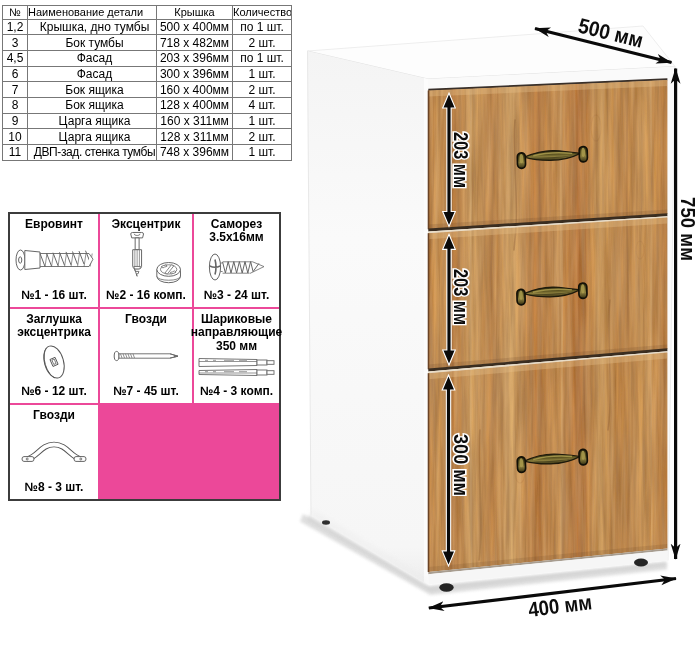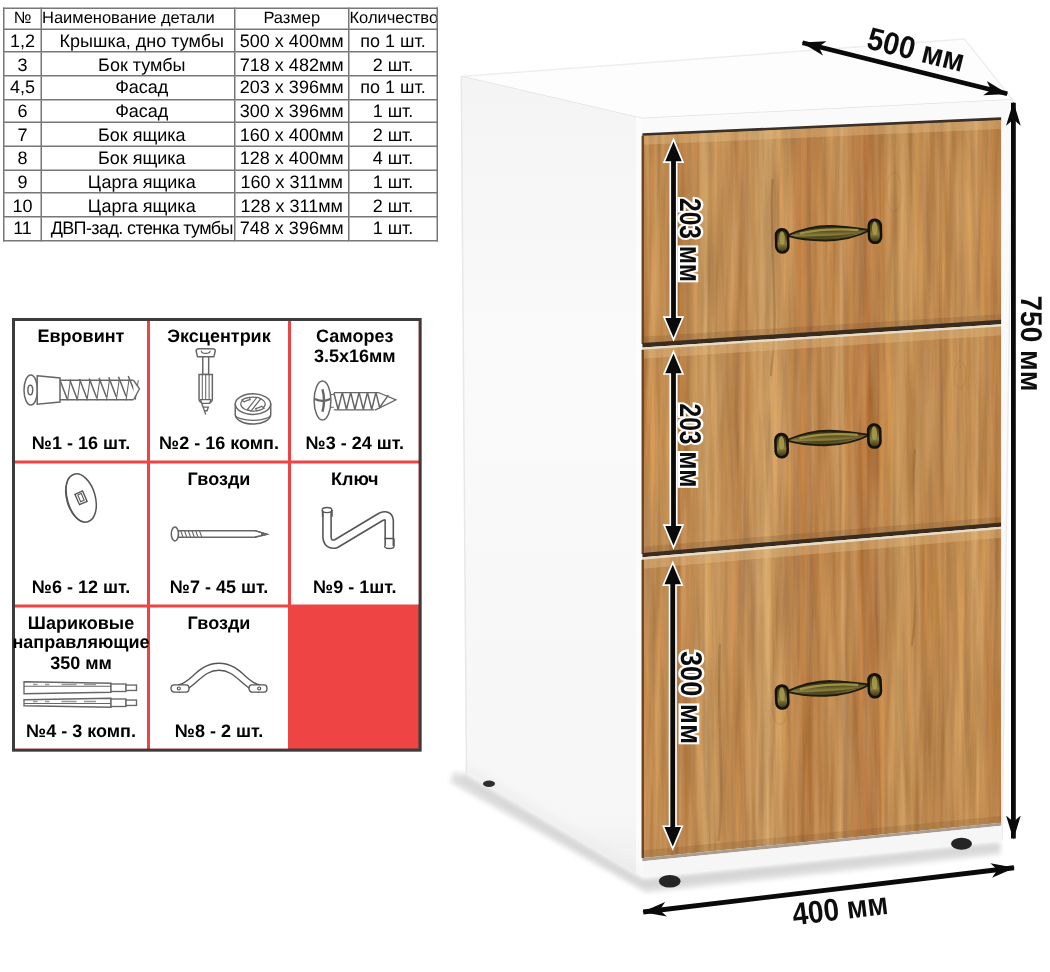--- a/index.html
+++ b/index.html
@@ -2,34 +2,34 @@
 <html><head>
 <meta charset="utf-8">
 <style>
 html,body{margin:0;padding:0;width:700px;height:648px;background:#ffffff;overflow:hidden;
 font-family:"Liberation Sans",sans-serif;}
 #parts{position:absolute;left:2px;top:5px;border-collapse:collapse;font-size:12px;color:#000;table-layout:fixed;width:289px;}
 #parts td{border:1px solid #777;padding:0;height:14.7px;text-align:center;white-space:nowrap;overflow:hidden;}
 #parts tr.hd td{height:12.6px;font-size:11px;}
 #parts td.nm{text-align:center;padding-left:5px;}
 #hw{position:absolute;left:8px;top:212px;width:269px;height:285px;border:2px solid #3c3c3c;
-display:grid;grid-template-columns:88px 92px 85px;grid-template-rows:93px 94px 94px;gap:2px;background:#ef4444;}
+display:grid;grid-template-columns:88px 92px 85px;grid-template-rows:93px 94px 94px;gap:2px;background:#ec4899;}
 #hw .cell{background:#fff;display:flex;flex-direction:column;align-items:center;justify-content:space-between;
 padding:4px 1px 5px 1px;font-weight:bold;font-size:12px;line-height:1.12;text-align:center;color:#000;}
 #cab{position:absolute;left:295px;top:0;}
 </style>
 </head>
 <body>
 
 <table id="parts">
 <tbody>
       <tr class="hd">
         <td style="width:24px">№</td>
         <td class="nm" style="width:128px;text-align:left;padding-left:0">Наименование детали</td>
-        <td style="width:75px">Размер</td>
+        <td style="width:75px">Крышка</td>
         <td style="width:58px">Количество</td>
       </tr>
 <tr>
         <td>1,2</td>
         <td class="nm">Крышка, дно тумбы</td>
         <td>500 x 400мм</td>
         <td>по 1 шт.</td>
       </tr>
 <tr>
         <td>3</td>
@@ -129,20 +129,21 @@
 <path d="M8,7.5 q2,7.5 0,15 M2.8,14 q5.2,2.5 10.4,0" stroke="#666" stroke-width="1.6" fill="none"></path>
 <path d="M13.6,11 h2 M13.6,19.5 h2" stroke="#666" stroke-width="0.8"></path>
 <path d="M15.6,10 l2.8,11 l2.8,-11.4 l2.8,11.4 l2.8,-11.4 l2.8,11.4 l2.8,-11.4 l2.8,11.4 l2.8,-11.4 l2.8,11.4 l2.8,-11.4 l2.5,10 l5.8,-8.2" fill="none" stroke="#666"></path>
 <path d="M15.6,9.8 h30 M15.6,21.2 h27 M45.6,9.8 L57,14.6 L43,21.4" fill="none" stroke="#666" stroke-width="0.8"></path>
 </svg>
       <div>№3 - 24 шт.</div>
     </div>
 
 
 <div class="cell">
+      <div>Заглушка<br>эксцентрика</div>
       <svg width="42" height="38" viewBox="0 0 42 38">
 <g transform="rotate(-16 21 19)">
 <ellipse cx="21" cy="19" rx="9.5" ry="16.5" fill="#fff" stroke="#555"></ellipse>
 <path d="M17.5,3.5 a8,16.3 0 0 0 0,31" fill="none" stroke="#555" stroke-width="0.8"></path>
 <path d="M17.8,15.5 l5.5,-0.7 1,7.5 -5.5,0.7 z" fill="#fff" stroke="#555" stroke-width="0.9"></path>
 <path d="M19.5,16.5 l2.5,-0.3 0.6,4.8 -2.5,0.3 z" fill="none" stroke="#555" stroke-width="0.7"></path>
 </g>
 </svg>
       <div>№6 - 12 шт.</div>
     </div>
@@ -152,31 +153,20 @@
       <svg width="68" height="38" viewBox="0 0 68 38">
 <ellipse cx="4.6" cy="19" rx="2.4" ry="4.6" fill="#fff" stroke="#666"></ellipse>
 <path d="M7,16.8 h51 l8,2.4 -8,2 h-51 z" fill="#fff" stroke="#666" stroke-width="0.9"></path>
 <path d="M58,16.8 L66,19.2 L58,21" fill="none" stroke="#666" stroke-width="0.9"></path>
 <path d="M62,18.2 l4,1 -4,0.9 z" fill="#666"></path>
 <path d="M8.5,16.8 l1.5,4.2 m1,-4.2 l1.5,4.2 m1,-4.2 l1.5,4.2 m1,-4.2 l1.5,4.2 m1,-4.2 l1.5,4.2 m1,-4.2 l1.5,4.2" stroke="#666" stroke-width="0.7"></path>
 </svg>
       <div>№7 - 45 шт.</div>
     </div>
 
-<div class="cell">
-      <div>Ключ</div>
-      <svg width="64" height="40" viewBox="0 0 64 40">
-<path d="M13,4 L13,22 Q13.5,28 19,26.5 L49,8.5 Q54,6.5 54.5,11 L54.5,28" fill="none" stroke="#555" stroke-width="6.5" stroke-linejoin="round"></path>
-<path d="M13,4 L13,22 Q13.5,28 19,26.5 L49,8.5 Q54,6.5 54.5,11 L54.5,28" fill="none" stroke="#fff" stroke-width="4.4" stroke-linejoin="round"></path>
-<ellipse cx="13" cy="4" rx="3.2" ry="1.7" fill="#fff" stroke="#555" stroke-width="0.9"></ellipse>
-<path d="M10,4 v4.5 m6.4,-4.5 v4.5" stroke="#555" stroke-width="0.9"></path>
-<path d="M51.3,23 h6.4 M51.3,28 a3.2,1.7 0 0 0 6.4,0 v-5" fill="none" stroke="#555" stroke-width="0.9"></path>
-</svg>
-      <div>№9 - 1шт.</div>
-    </div>
 
 <div class="cell">
       <div>Шариковые<br>направляющие<br>350 мм</div>
       <svg width="80" height="25" viewBox="0 0 80 25">
 <path d="M2,2.5 l58,1 v6 l-58,1 z" fill="#fff" stroke="#666" stroke-width="0.9"></path>
 <path d="M2,5.5 h58" stroke="#666" stroke-width="0.7"></path>
 <rect x="60" y="4" width="10" height="5" fill="#fff" stroke="#666" stroke-width="0.9"></rect>
 <rect x="70" y="4.7" width="7" height="3.6" fill="#fff" stroke="#666" stroke-width="0.9"></rect>
 <path d="M8,4.3 h3 m5,0 h3 m8,0 h10 m5,0 h8" stroke="#999" stroke-width="1"></path>
 <path d="M2,14.5 l58,-1 v6 l-58,-1 z" fill="#fff" stroke="#666" stroke-width="0.9"></path>
@@ -191,21 +181,21 @@
 <div class="cell">
       <div>Гвозди</div>
       <svg width="66" height="32" viewBox="0 0 66 32">
 <path d="M6,23 C16,21.5 20,8.5 33,8.5 C46,8.5 50,21.5 60,23" fill="none" stroke="#555" stroke-width="5.6"></path>
 <path d="M6,23 C16,21.5 20,8.5 33,8.5 C46,8.5 50,21.5 60,23" fill="none" stroke="#fff" stroke-width="3.8"></path>
 <path d="M3,20.6 h8 a2,2.4 0 0 1 0,4.8 h-8 a2,2.4 0 0 1 0,-4.8 z" fill="#fff" stroke="#555" stroke-width="0.9"></path>
 <path d="M55,20.6 h8 a2,2.4 0 0 1 0,4.8 h-8 a2,2.4 0 0 1 0,-4.8 z" fill="#fff" stroke="#555" stroke-width="0.9"></path>
 <circle cx="6.2" cy="23" r="1" fill="none" stroke="#555" stroke-width="0.8"></circle>
 <circle cx="59.8" cy="23" r="1" fill="none" stroke="#555" stroke-width="0.8"></circle>
 </svg>
-      <div>№8 - 2 шт.</div>
+      <div>№8 - 3 шт.</div>
     </div>
 </div>
 
 <svg id="cab" width="405" height="648" viewBox="295 0 405 648">
 <defs>
 <linearGradient id="wg" x1="0" y1="0" x2="1" y2="0">
 <stop offset="0" stop-color="#c47f3b"></stop>
         <stop offset="0.07" stop-color="#d89f5b"></stop>
 <stop offset="0.13" stop-color="#c88847"></stop>
         <stop offset="0.20" stop-color="#dba764"></stop>

